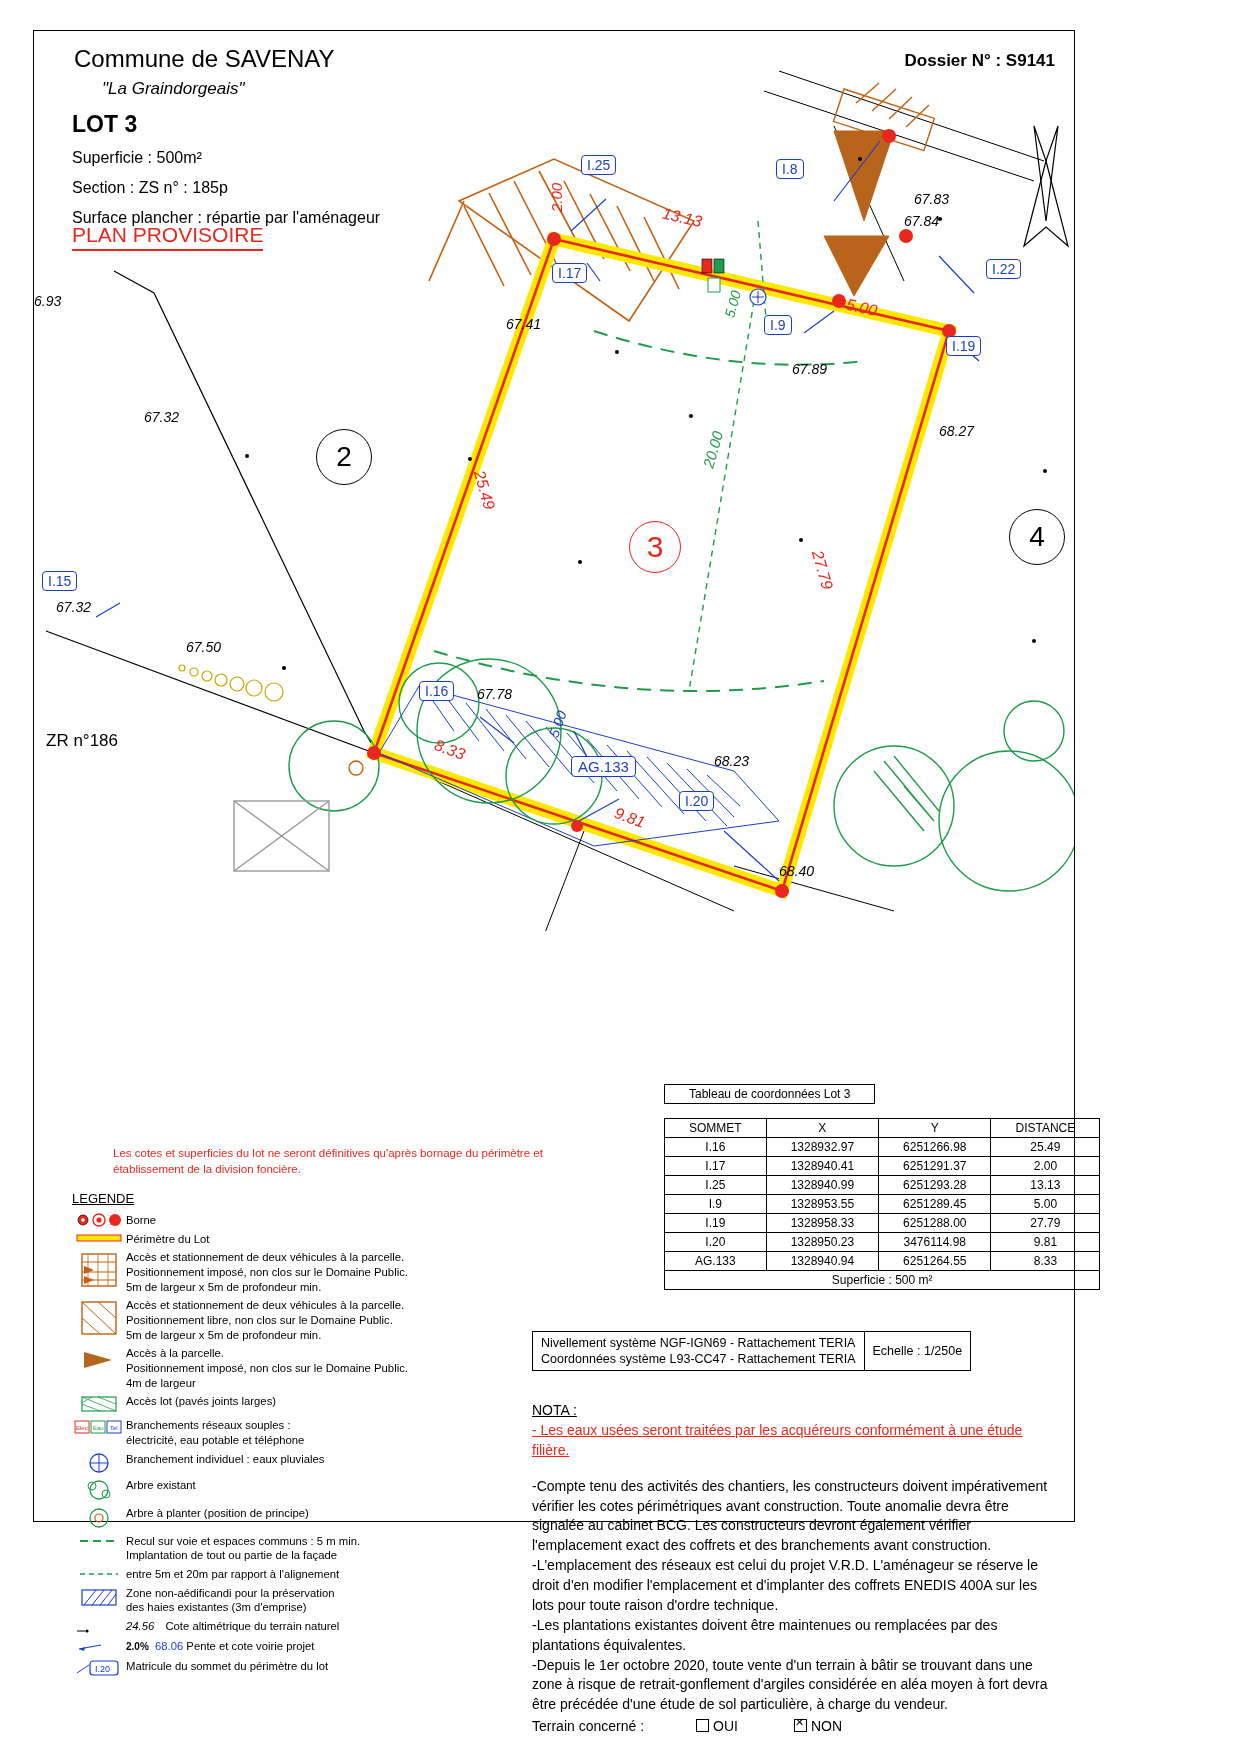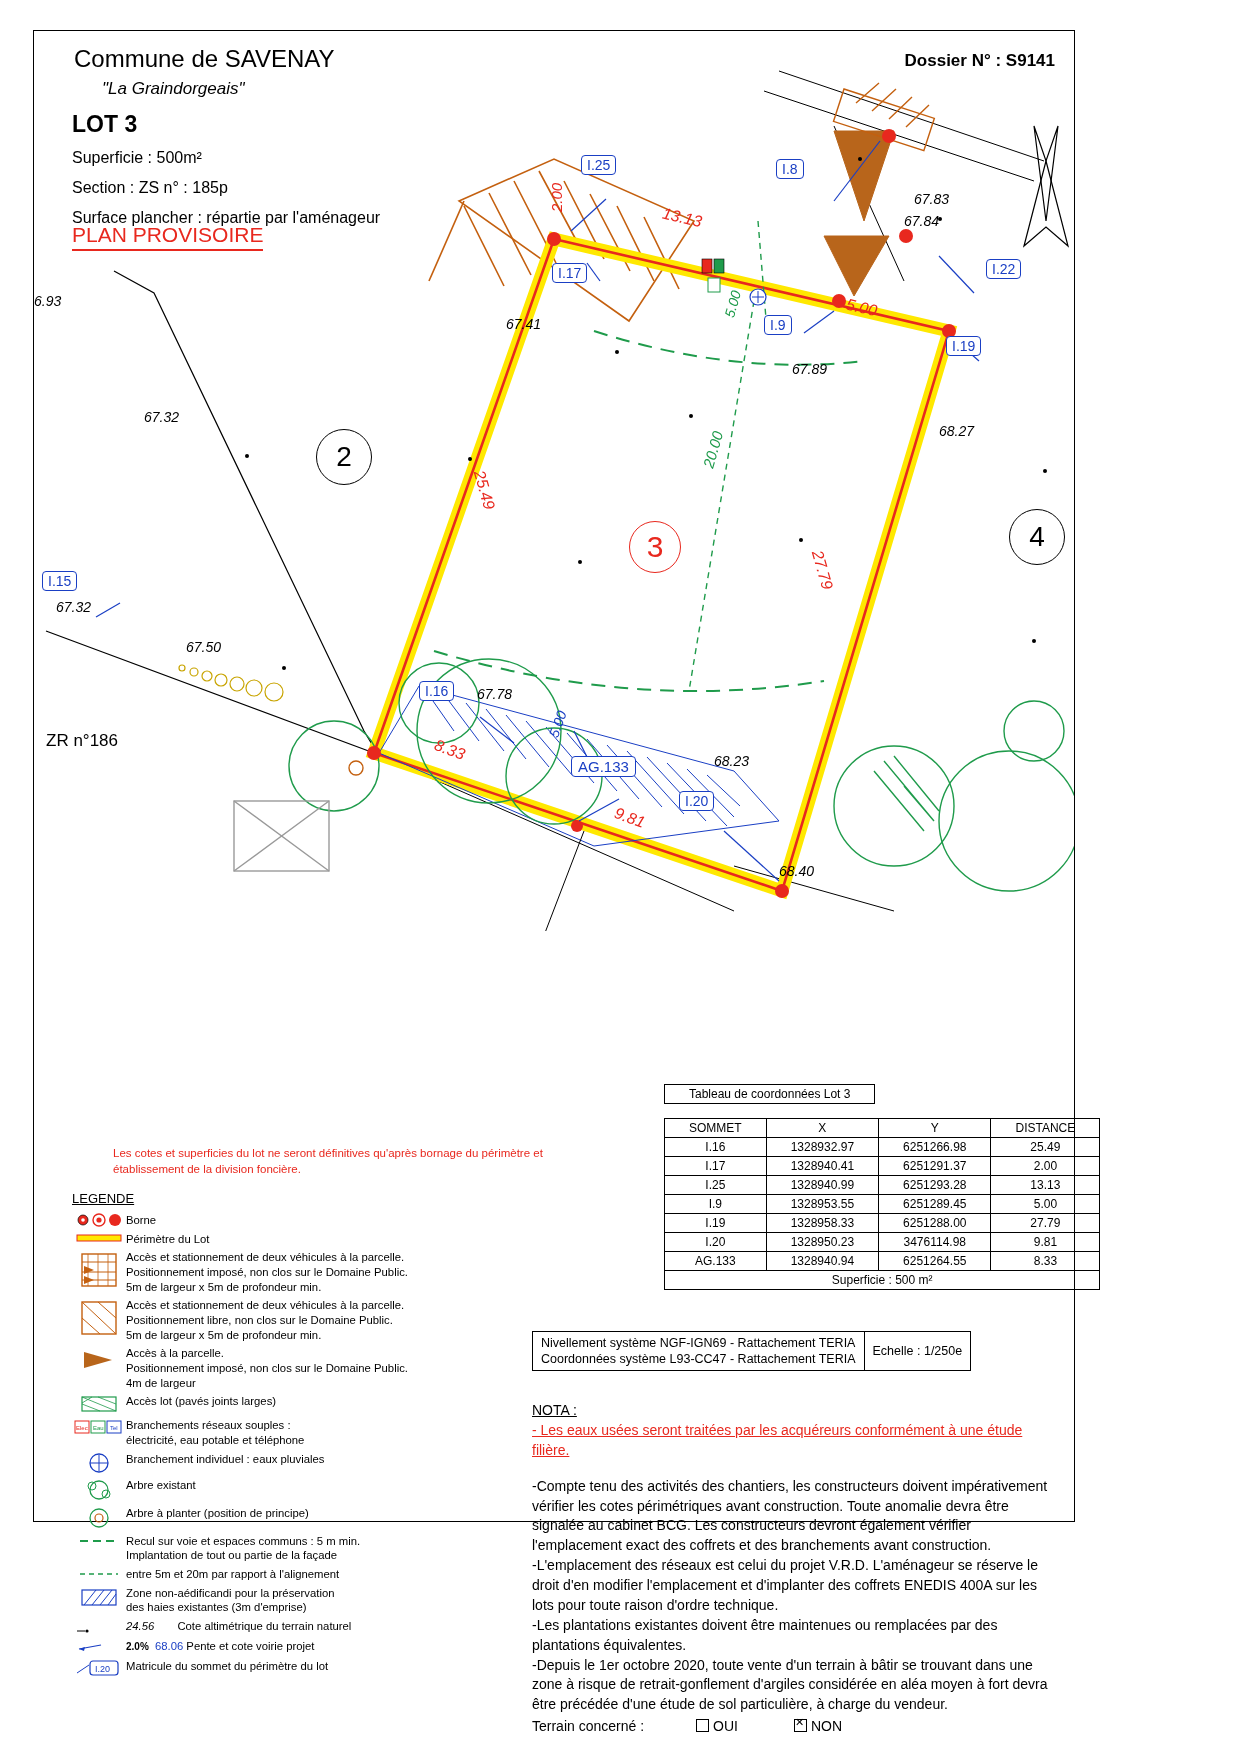--- a/index.html
+++ b/index.html
@@ -383,21 +383,21 @@
     </div>
 
     <div class="lrow">
       <div class="lsym">
         <svg width="48" height="16">
             <path d="M2 12 L10 12" stroke="#000" stroke-width="1"></path>
             <circle cx="12" cy="12" r="1.6" fill="#000"></circle>
           </svg>
       </div>
       <div class="ltxt">
-        <span style="font-style:italic;margin-right:20px">24.56</span>
+        <span style="font-style:italic;margin-right:8px">24.56</span>
         <span>Cote altimétrique du terrain naturel</span>
       </div>
     </div>
 
     <div class="lrow">
       <div class="lsym">
         <svg width="48" height="16">
             <path d="M4 10 L26 6" stroke="#1a3fc4" stroke-width="1.2"></path>
             <polygon points="4,10 10,8 9,12" fill="#1a3fc4"></polygon>
           </svg>

